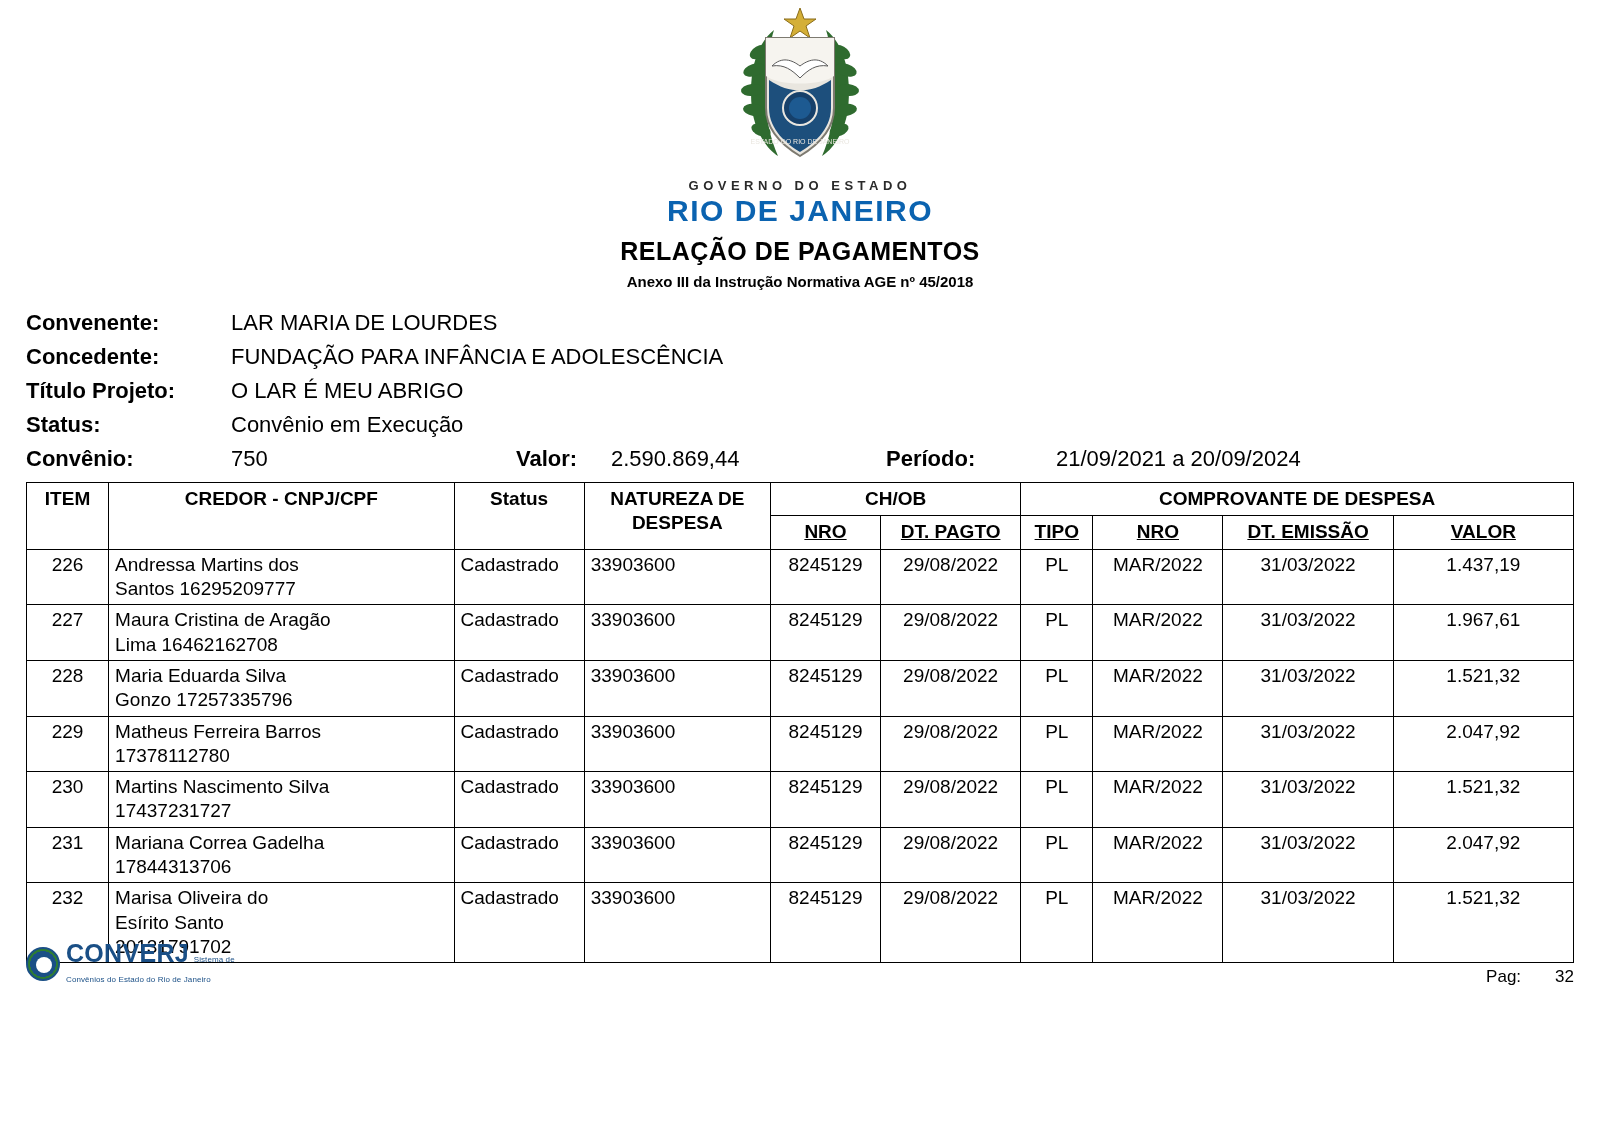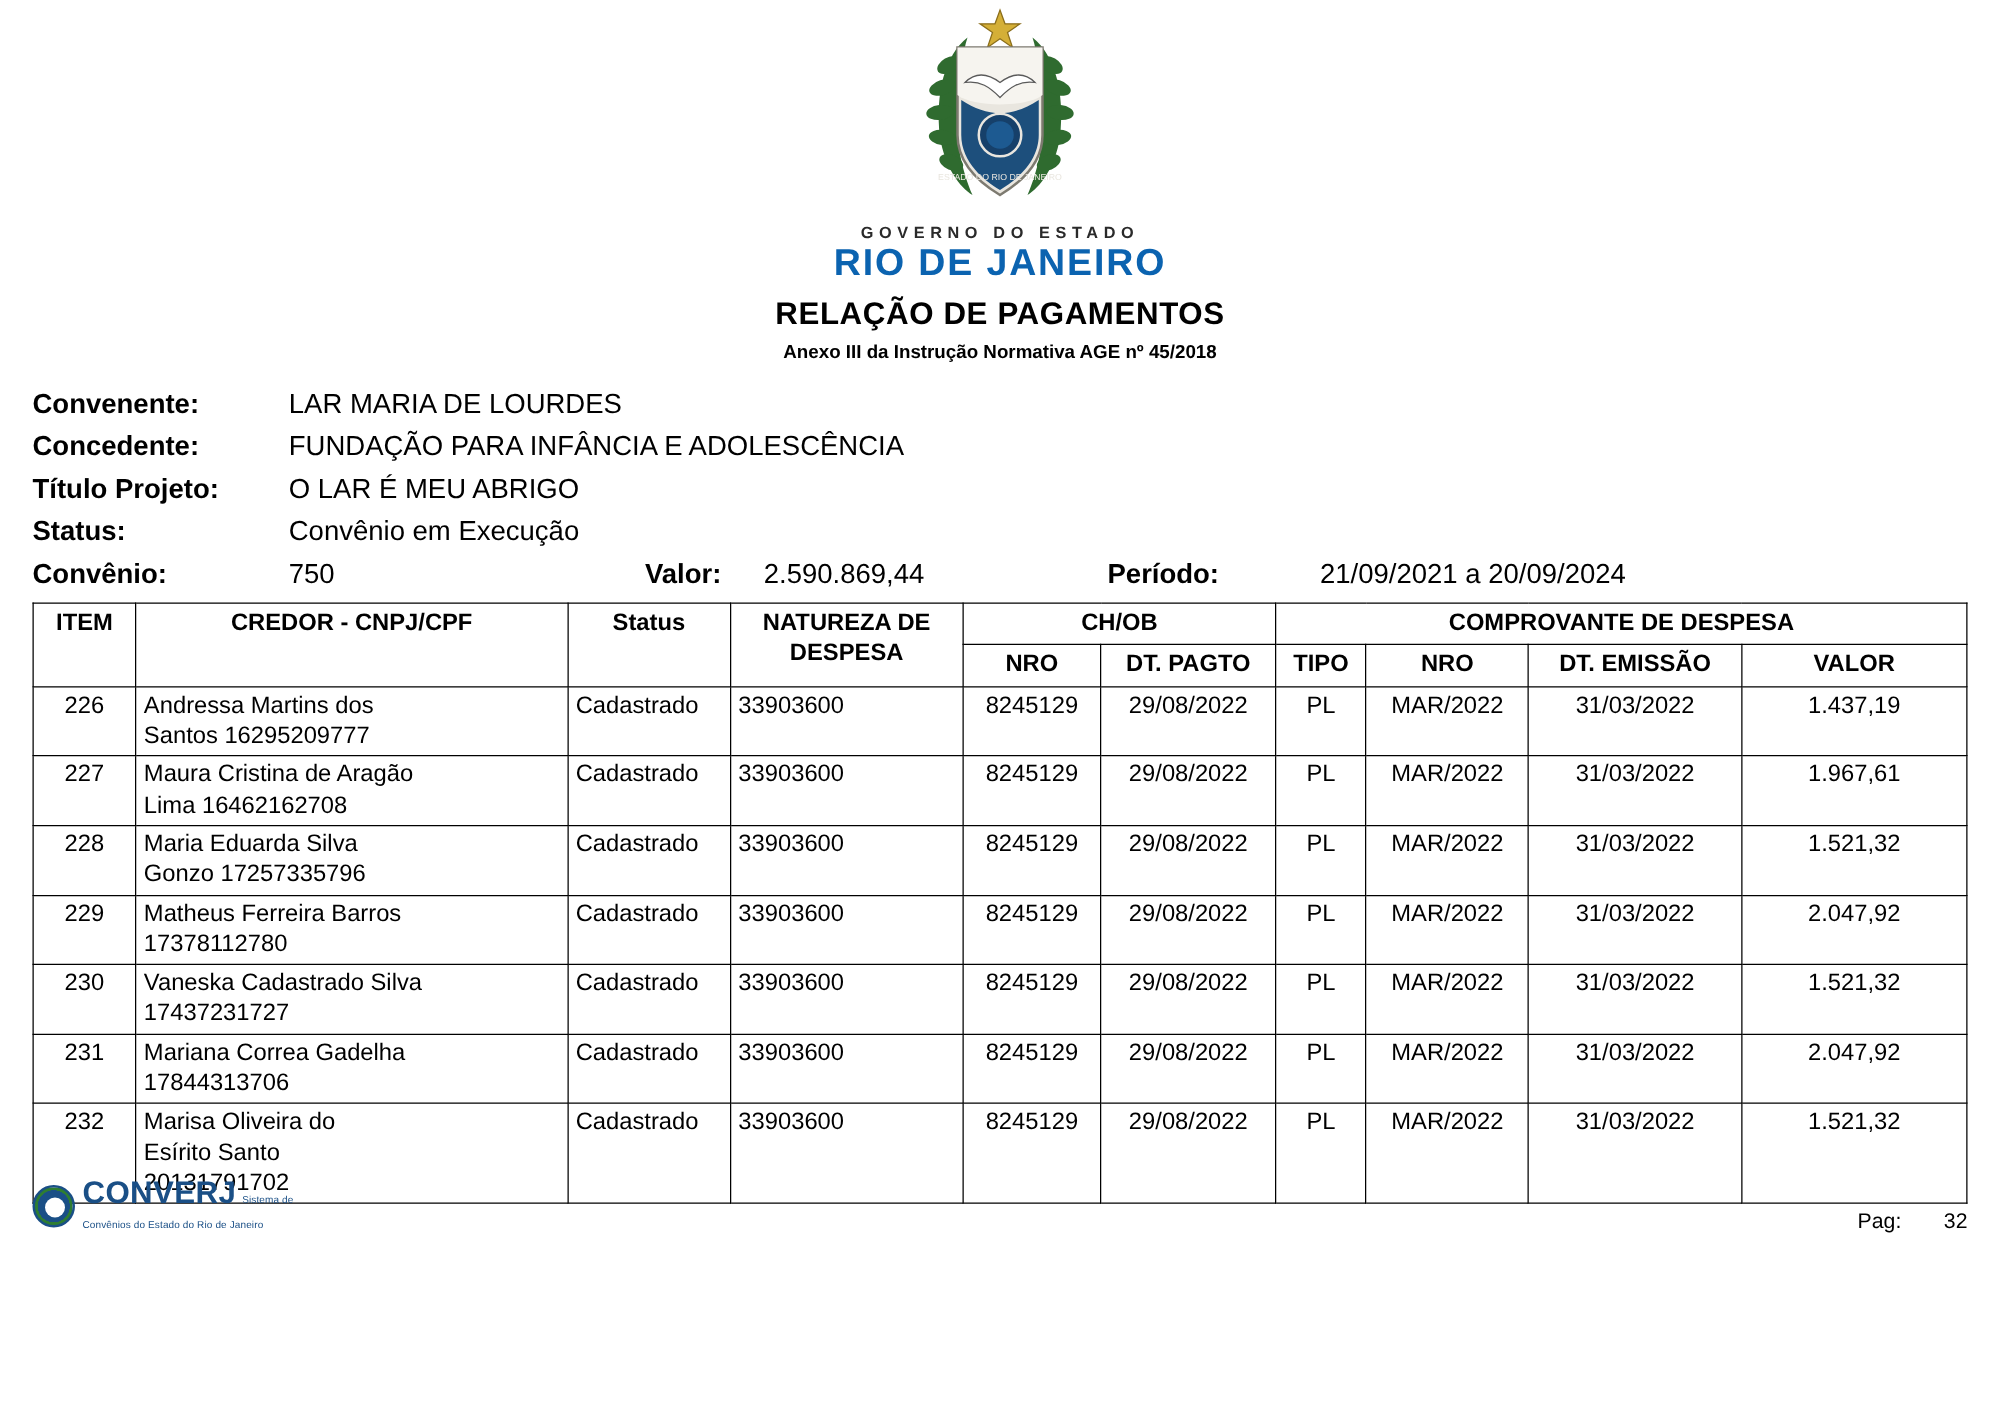--- a/index.html
+++ b/index.html
@@ -112,21 +112,21 @@
   .th-credor { width: 345px; }
   .th-status { width: 130px; }
   .th-nat { width: 186px; }
   .th-nro { width: 110px; }
   .th-dtpg { width: 140px; }
   .th-tipo { width: 72px; }
   .th-cnro { width: 130px; }
   .th-dtem { width: 170px; }
   .th-valor { width: 180px; }
   .nb-b { border-bottom: none; }
-  .hdr-sub { white-space: nowrap; }
+  .hdr-sub { white-space: nowrap; text-decoration: underline; }
   td.body-cell { height: 30px; }
   .credor-name { display: block; }
 
   
   .footer {
     position: absolute;
     left: 26px;
     right: 26px;
     bottom: 10px;
     display: flex;
@@ -337,21 +337,21 @@
         <td class="center body-cell">29/08/2022</td>
         <td class="center body-cell">PL</td>
         <td class="center body-cell">MAR/2022</td>
         <td class="center body-cell">31/03/2022</td>
         <td class="num body-cell">2.047,92</td>
       </tr>
 
       <tr>
         <td class="num body-cell">230</td>
         <td class="left body-cell">
-          <span class="credor-name">Vaneska Cadastrado Silva</span>
+          <span class="credor-name">Martins Nascimento Silva</span>
           <span class="credor-name">17437231727</span>
         </td>
         <td class="left body-cell">Cadastrado</td>
         <td class="left body-cell">33903600</td>
         <td class="num body-cell">8245129</td>
         <td class="center body-cell">29/08/2022</td>
         <td class="center body-cell">PL</td>
         <td class="center body-cell">MAR/2022</td>
         <td class="center body-cell">31/03/2022</td>
         <td class="num body-cell">1.521,32</td>

